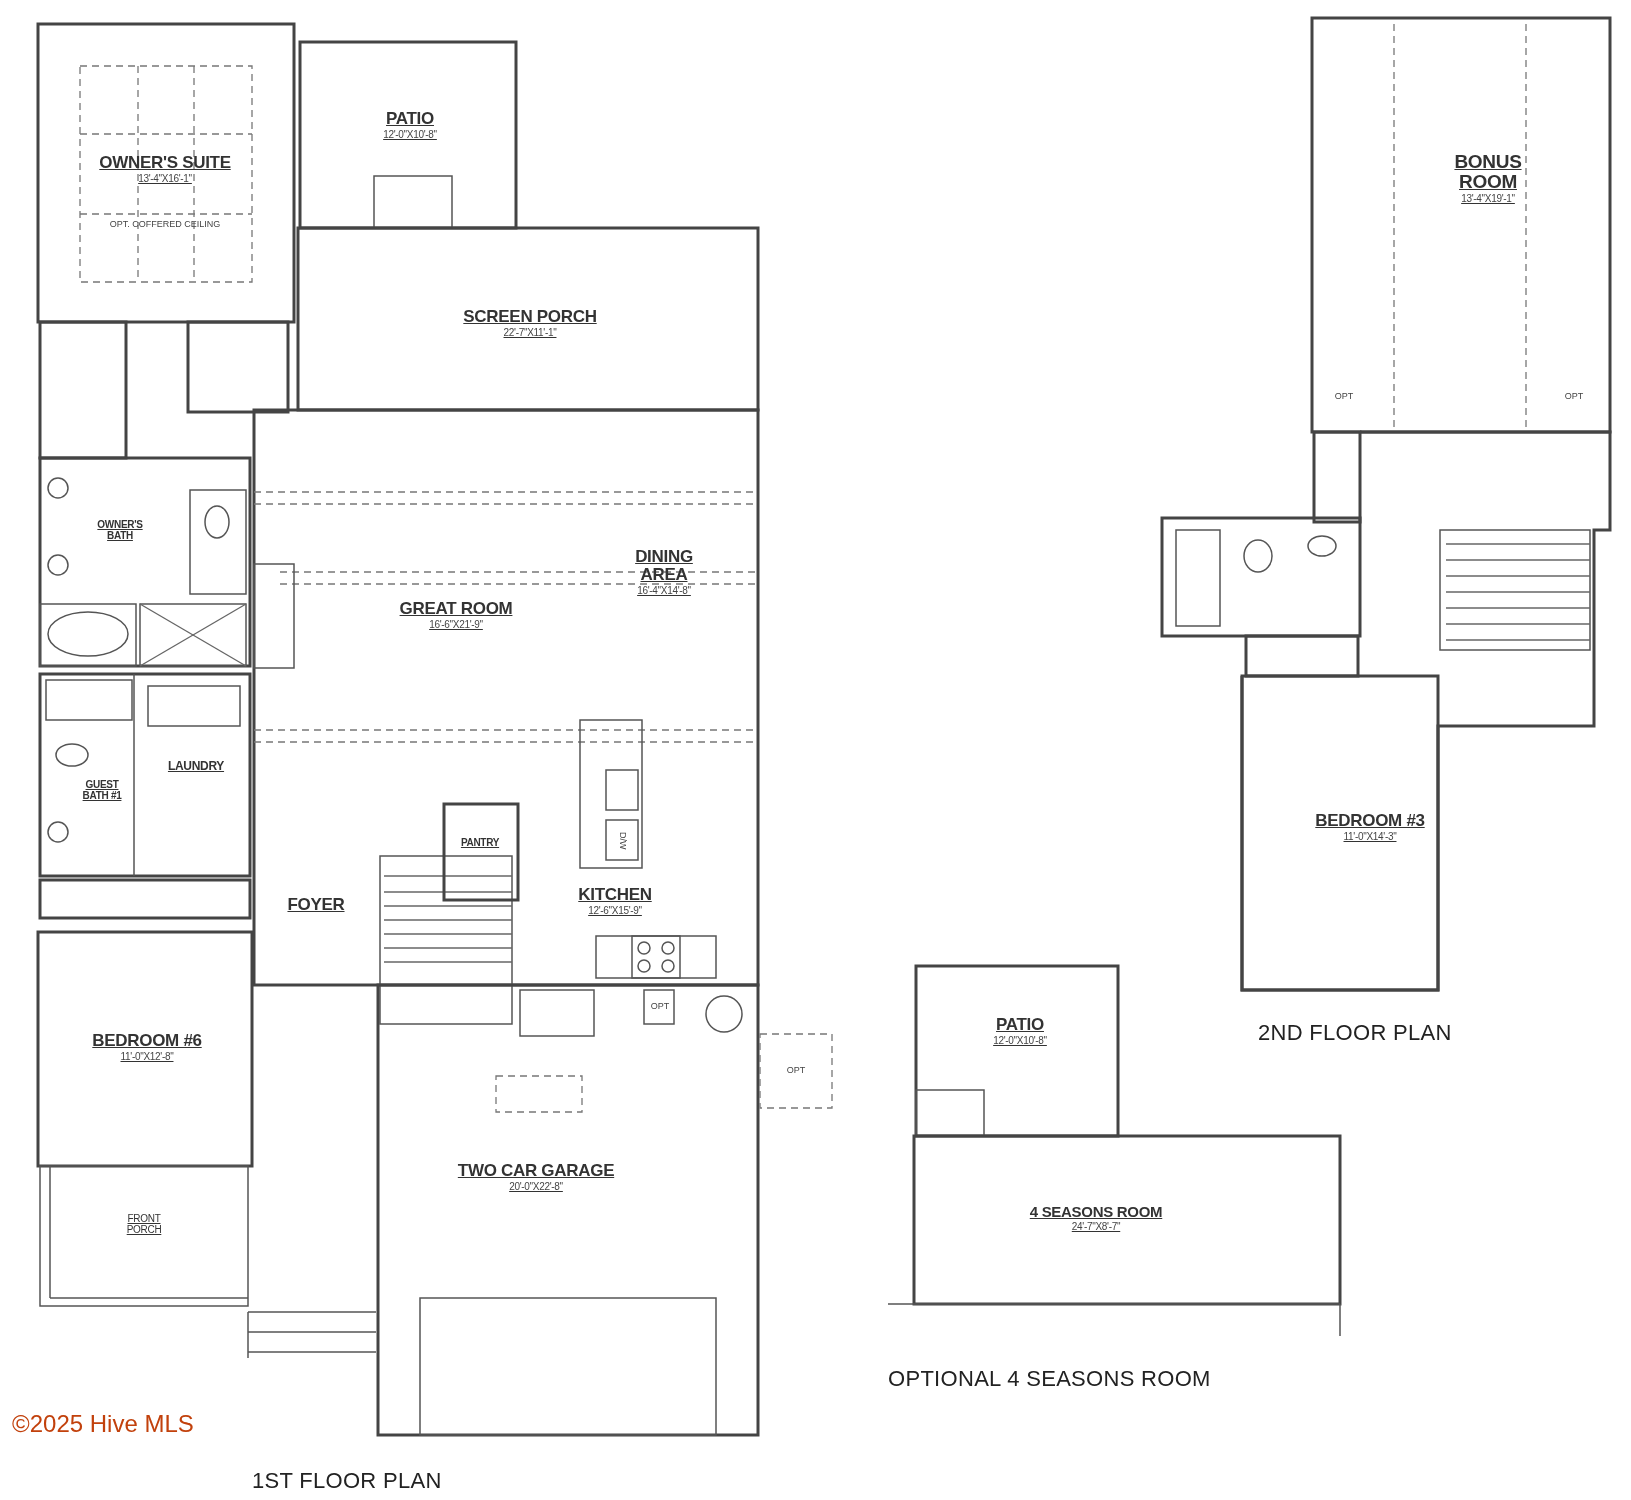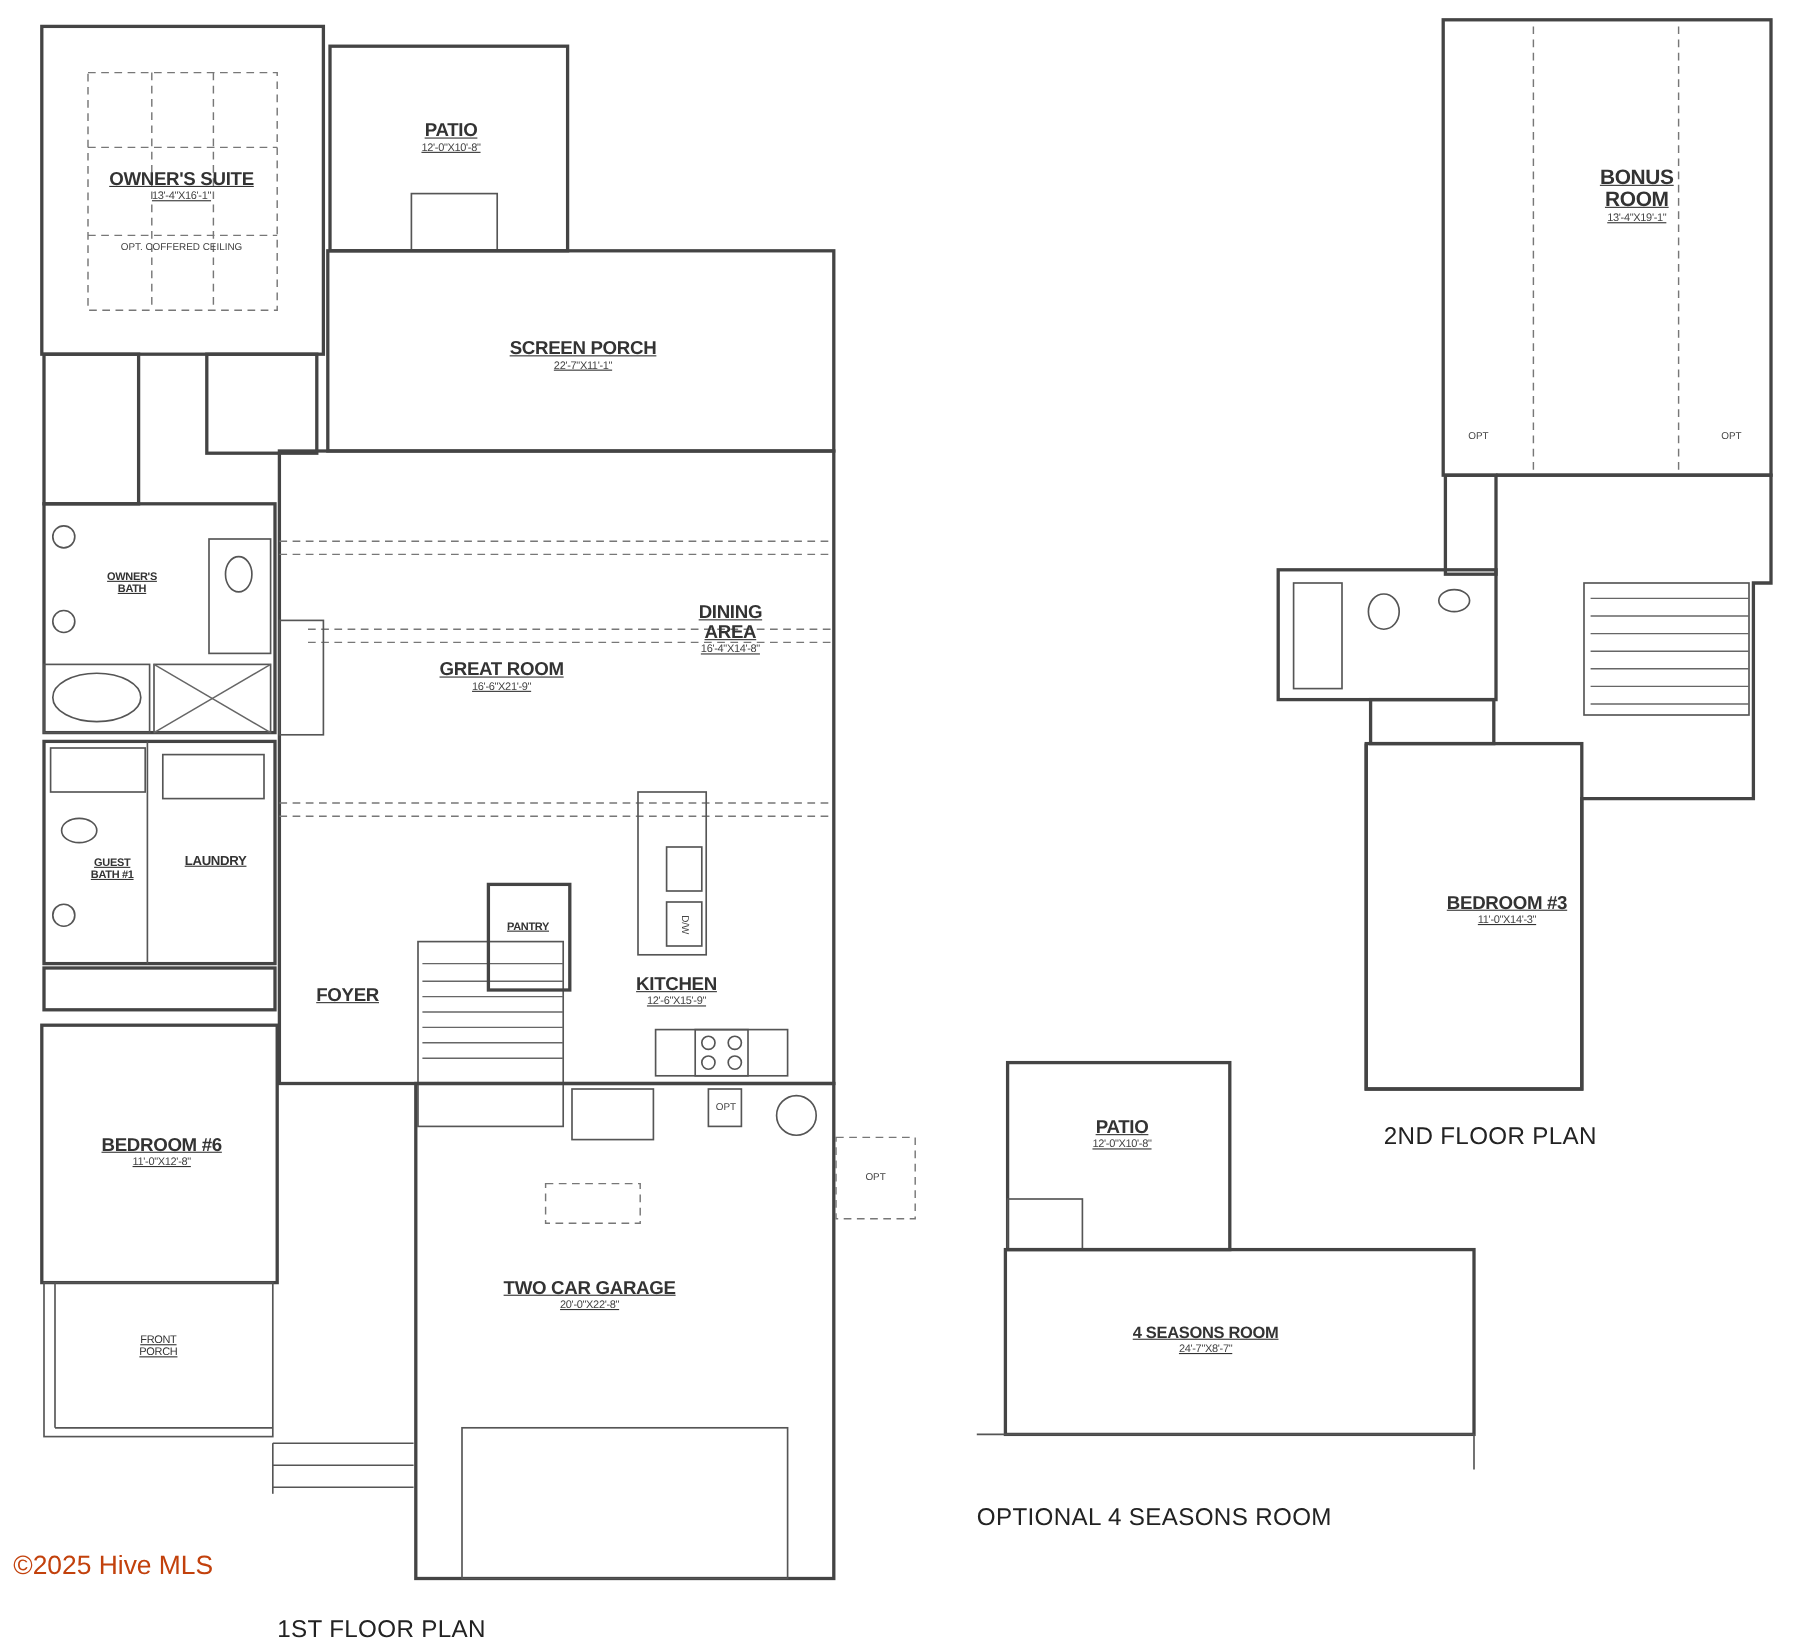--- a/index.html
+++ b/index.html
@@ -166,21 +166,21 @@
   <span class="dim">16'-4"X14'-8"</span>
 </div>
 
 <div class="lbl room" style="left:456px;top:600px;">
   <span>GREAT ROOM</span>
   <span class="dim">16'-6"X21'-9"</span>
 </div>
 
 <div class="lbl room xs" style="left:120px;top:520px;width:60px;white-space:normal;">OWNER'S BATH</div>
 
-<div class="lbl room sm" style="left:196px;top:776px;">LAUNDRY</div>
+<div class="lbl room sm" style="left:196px;top:760px;">LAUNDRY</div>
 
 <div class="lbl room xs" style="left:102px;top:780px;width:50px;white-space:normal;">GUEST BATH #1</div>
 
 <div class="lbl room xs" style="left:480px;top:838px;">PANTRY</div>
 
 <div class="lbl room" style="left:615px;top:886px;">
   <span>KITCHEN</span>
   <span class="dim">12'-6"X15'-9"</span>
 </div>
 

